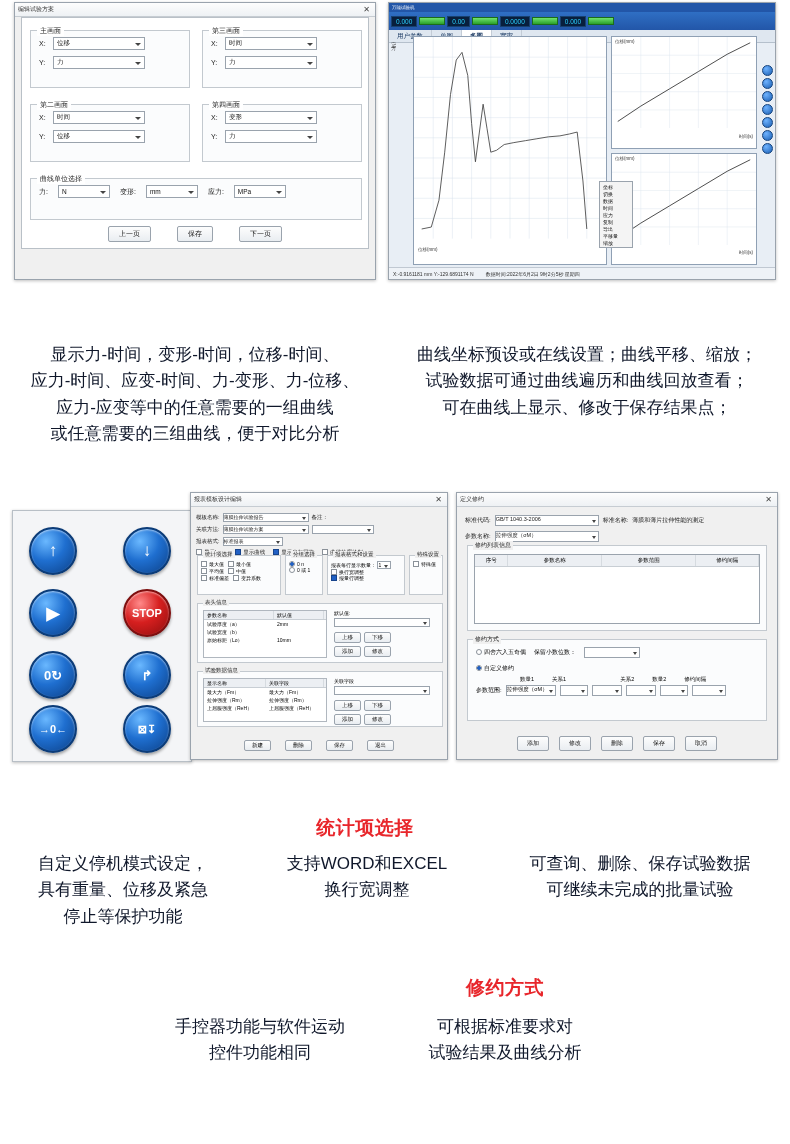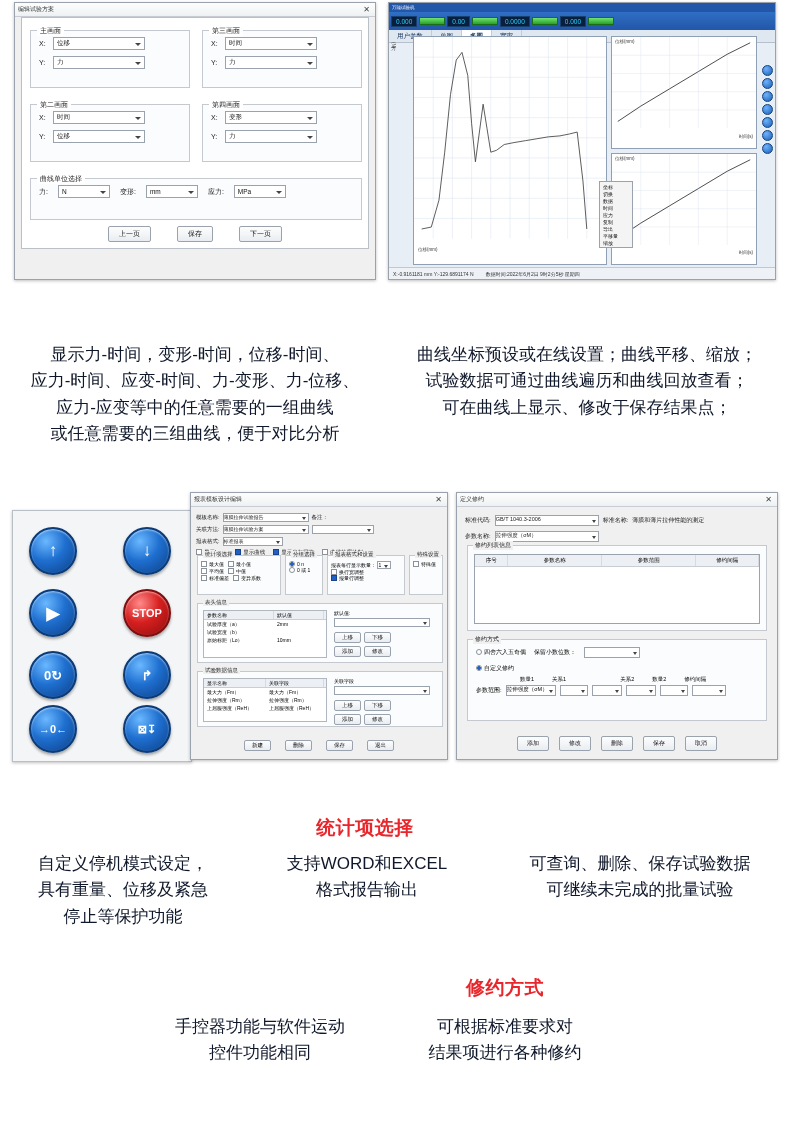--- a/index.html
+++ b/index.html
@@ -576,25 +576,25 @@
       <span class="mini-btn" style="font-size:6px; padding:2px 9px;">取消</span>
     </div>
   </div>
 
   <div class="body-text" style="left:14px; top:851px; width:218px; white-space:pre-line;">自定义停机模式设定，
 具有重量、位移及紧急
 停止等保护功能</div>
 
   <div class="headline" style="left:270px; top:815px; width:190px;">统计项选择</div>
   <div class="body-text" style="left:258px; top:851px; width:218px; white-space:pre-line;">支持WORD和EXCEL
-格式报告输出</div>
+换行宽调整</div>
 
   <div class="body-text" style="left:500px; top:851px; width:280px; white-space:pre-line;">可查询、删除、保存试验数据
 可继续未完成的批量试验</div>
 
   <div class="body-text" style="left:140px; top:1014px; width:240px; white-space:pre-line;text-align:center;">手控器功能与软件运动
 控件功能相同</div>
 
   <div class="headline" style="left:410px; top:975px; width:190px;">修约方式</div>
   <div class="body-text" style="left:396px; top:1014px; width:218px; white-space:pre-line;">可根据标准要求对
-结果项进行各种修约</div>
+试验结果及曲线分析</div>
 
 </div>
 
 </body></html>

